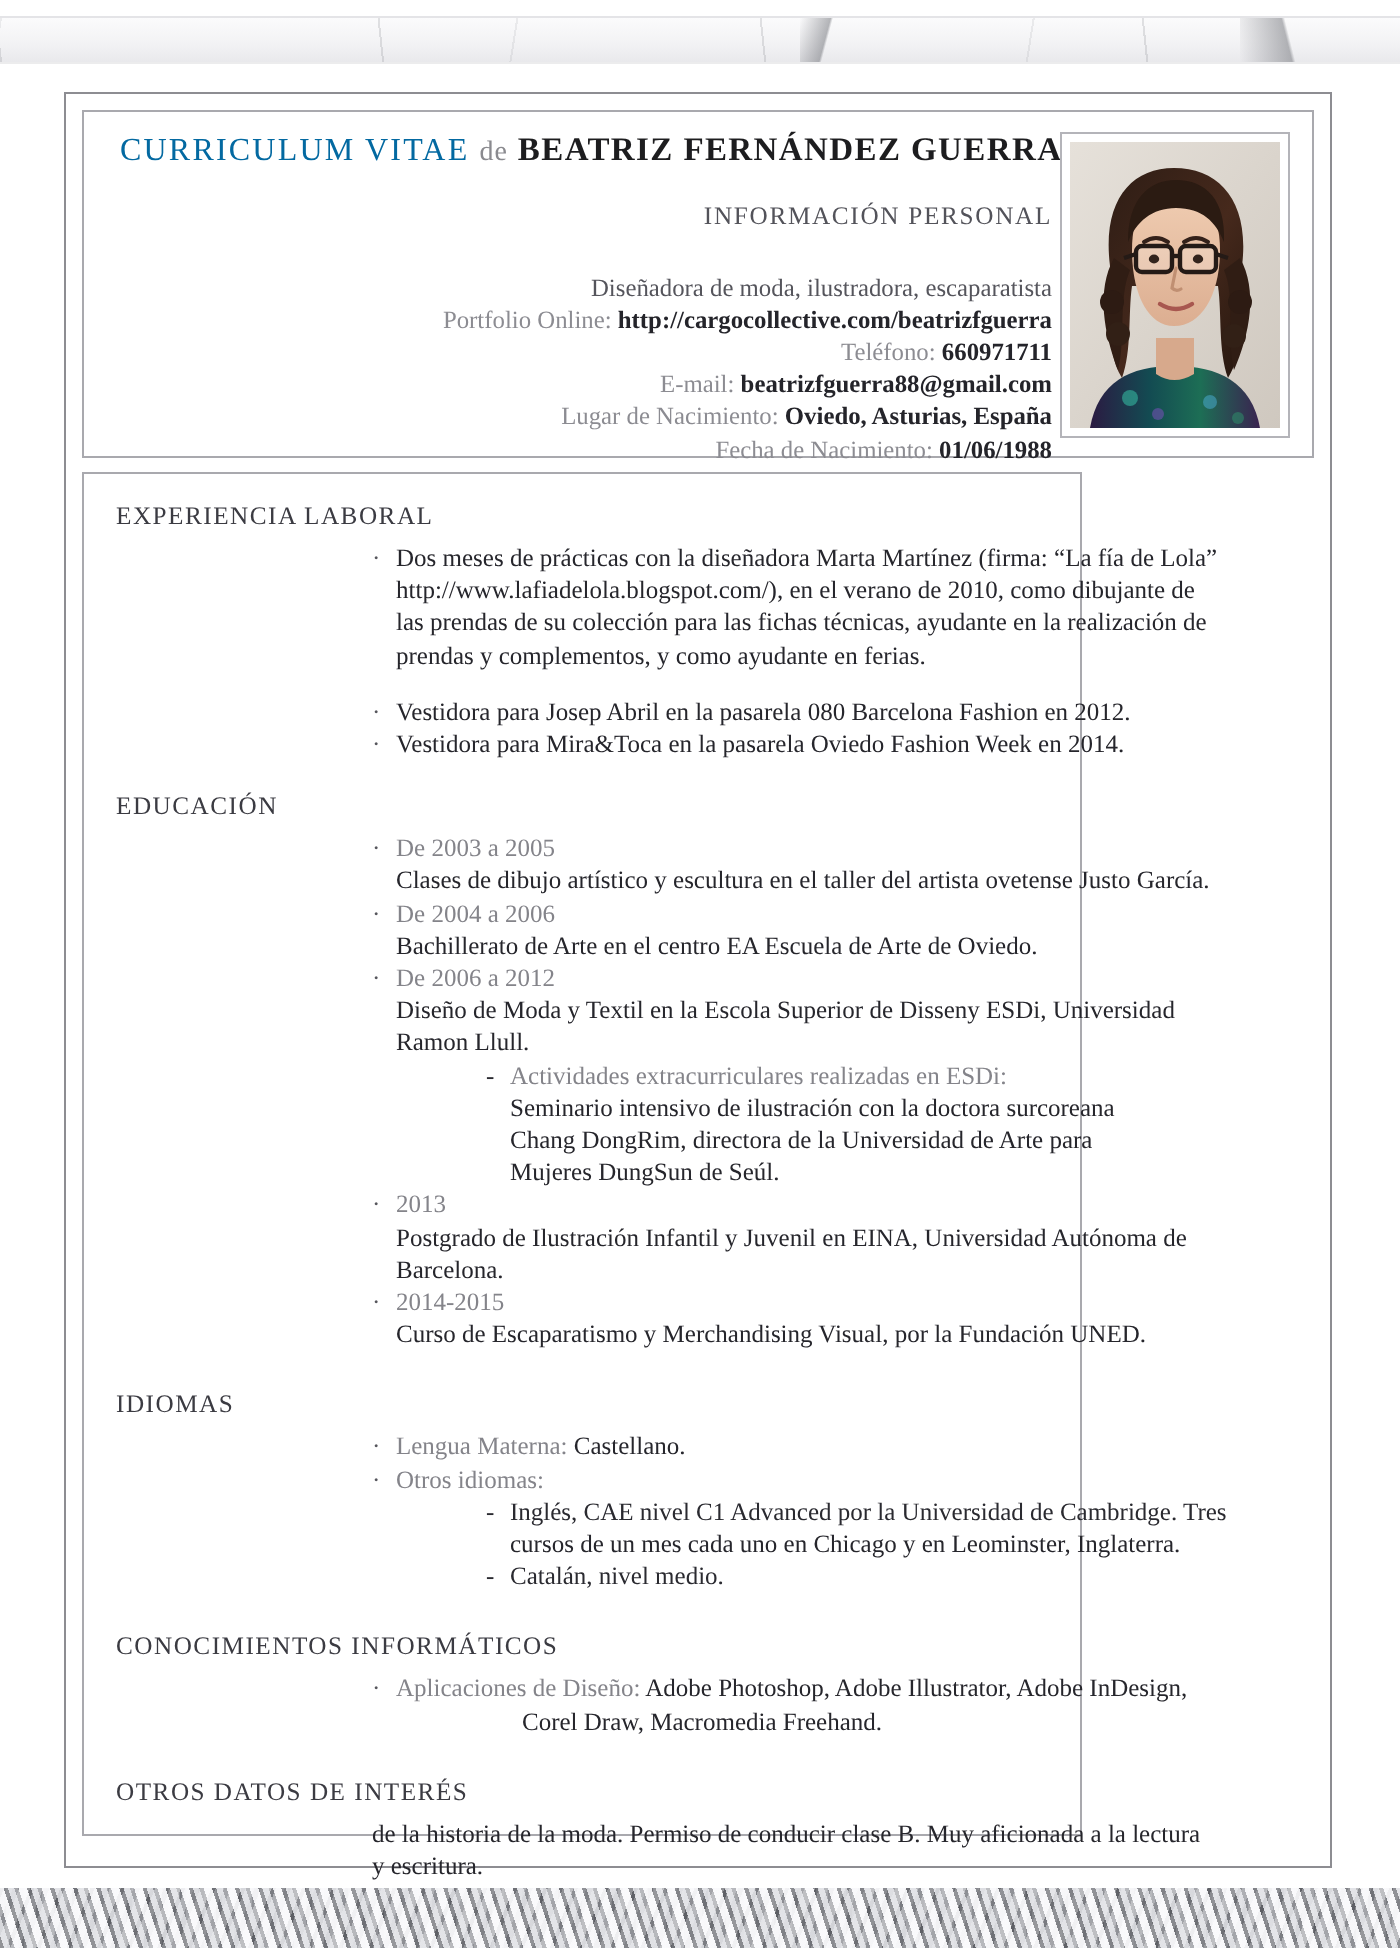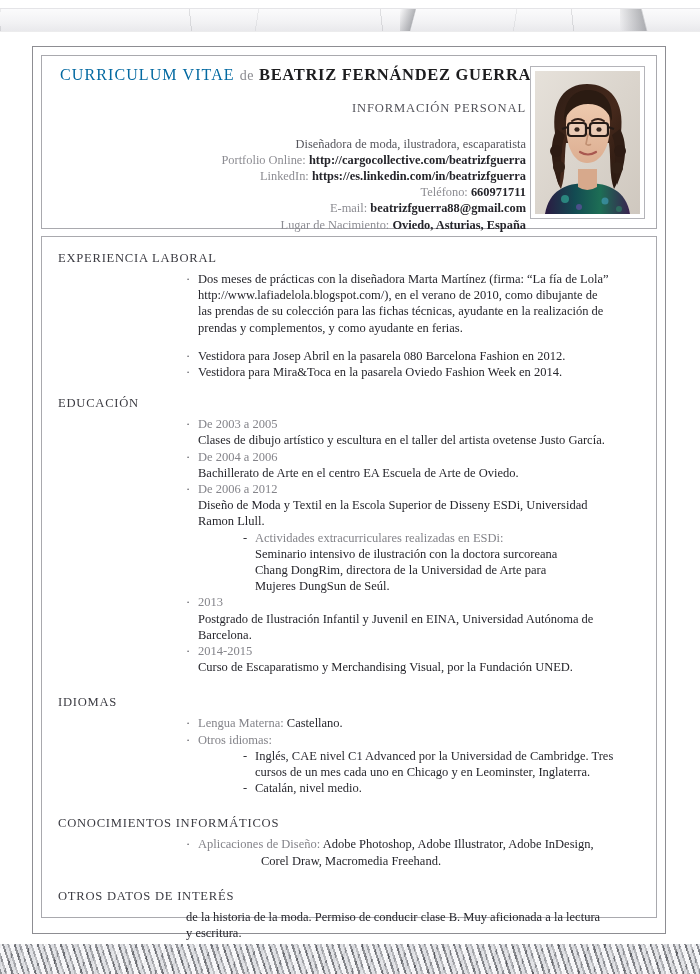--- a/index.html
+++ b/index.html
@@ -84,21 +84,21 @@
   }
   .panel-header {
     left: 8px;
     top: 8px;
     width: 616px;
     height: 174px;
   }
   .panel-body {
     left: 8px;
     top: 189px;
-    width: 616px;
+    width: 500px;
     height: 682px;
     text-decoration: underline;
   }
 
   
   .title-line {
     position: absolute;
     left: 18px;
     top: 9px;
     white-space: nowrap;
@@ -223,24 +223,20 @@
     <div class="title-line">
       <span class="title-cv">CURRICULUM VITAE</span><span class="title-de">de</span><span class="title-name">BEATRIZ FERNÁNDEZ GUERRA</span>
     </div>
 
     <div class="info-block">
       <div class="info-heading">INFORMACIÓN PERSONAL</div>
       <div class="info-row plain">Diseñadora de moda, ilustradora, escaparatista</div>
       <div class="info-row">
         <span class="lbl">Portfolio Online:</span>
         <span class="val">http://cargocollective.com/beatrizfguerra</span>
-      </div>
-      <div class="info-row">
-        <span class="lbl">LinkedIn:</span>
-        <span class="val">https://es.linkedin.com/in/beatrizfguerra</span>
       </div>
       <div class="info-row">
         <span class="lbl">Teléfono:</span>
         <span class="val">660971711</span>
       </div>
       <div class="info-row">
         <span class="lbl">E-mail:</span>
         <span class="val">beatrizfguerra88@gmail.com</span>
       </div>
       <div class="info-row">

